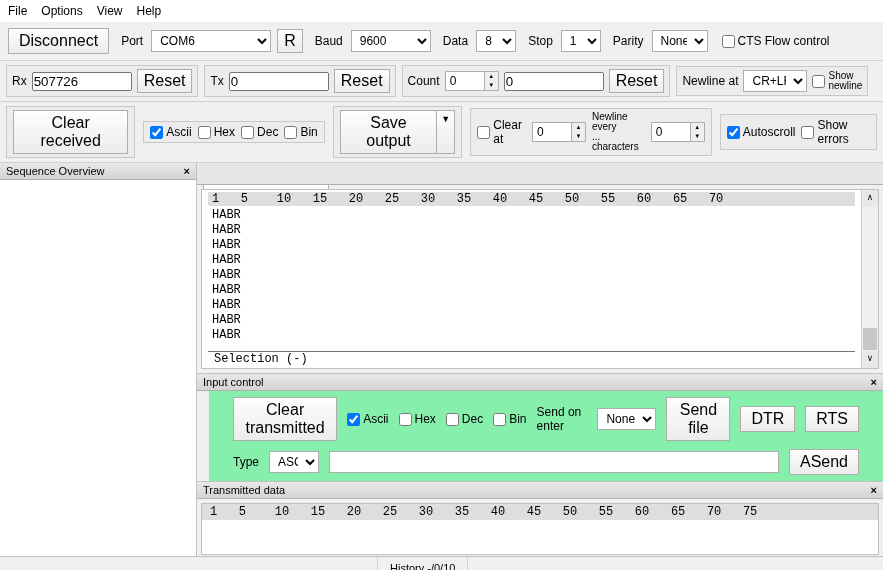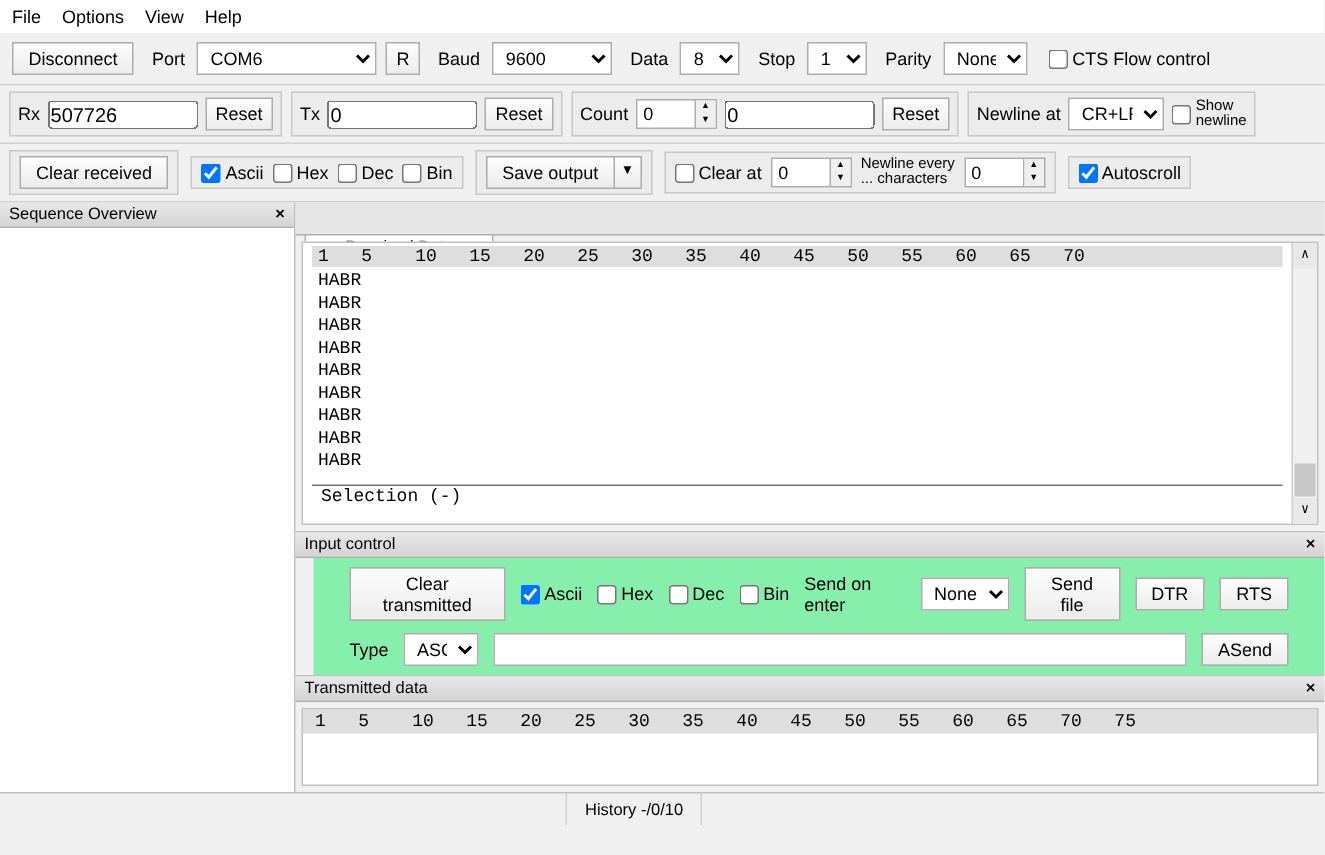--- a/index.html
+++ b/index.html
@@ -24,21 +24,21 @@
   align-items: center;
   gap: 6px;
   padding: 6px 8px;
   background: #f0f0f0;
   border-bottom: 1px solid #d0d0d0;
 }
 .btn {
   background: linear-gradient(#fdfdfd, #ececec);
   border: 1px solid #adadad;
   padding: 3px 10px;
-  font-size: 12px;
+  font-size: 16px;
   cursor: default;
   min-height: 22px;
 }
 .btn.small { padding: 2px 6px; }
 select {
   font-size: 12px;
   background: #fff;
   border: 1px solid #adadad;
   padding: 2px 4px;
   height: 22px;
@@ -367,20 +367,24 @@
       <div class="spinbtns">
           <div>▲</div>
           <div>▼</div>
         </div>
     </div>
   </div>
   <div class="group">
     <label class="chk">
         <input type="checkbox" checked="" style="">
         <span>Autoscroll</span>
+      </label>
+    <label class="chk">
+        <input type="checkbox" style="">
+        <span>Show errors</span>
       </label>
   </div>
 </div>
 
 <div class="mainarea">
   <div class="sidebar">
     <div class="panelheader">
       <span>Sequence Overview</span>
       <span class="closex">×</span>
     </div>

